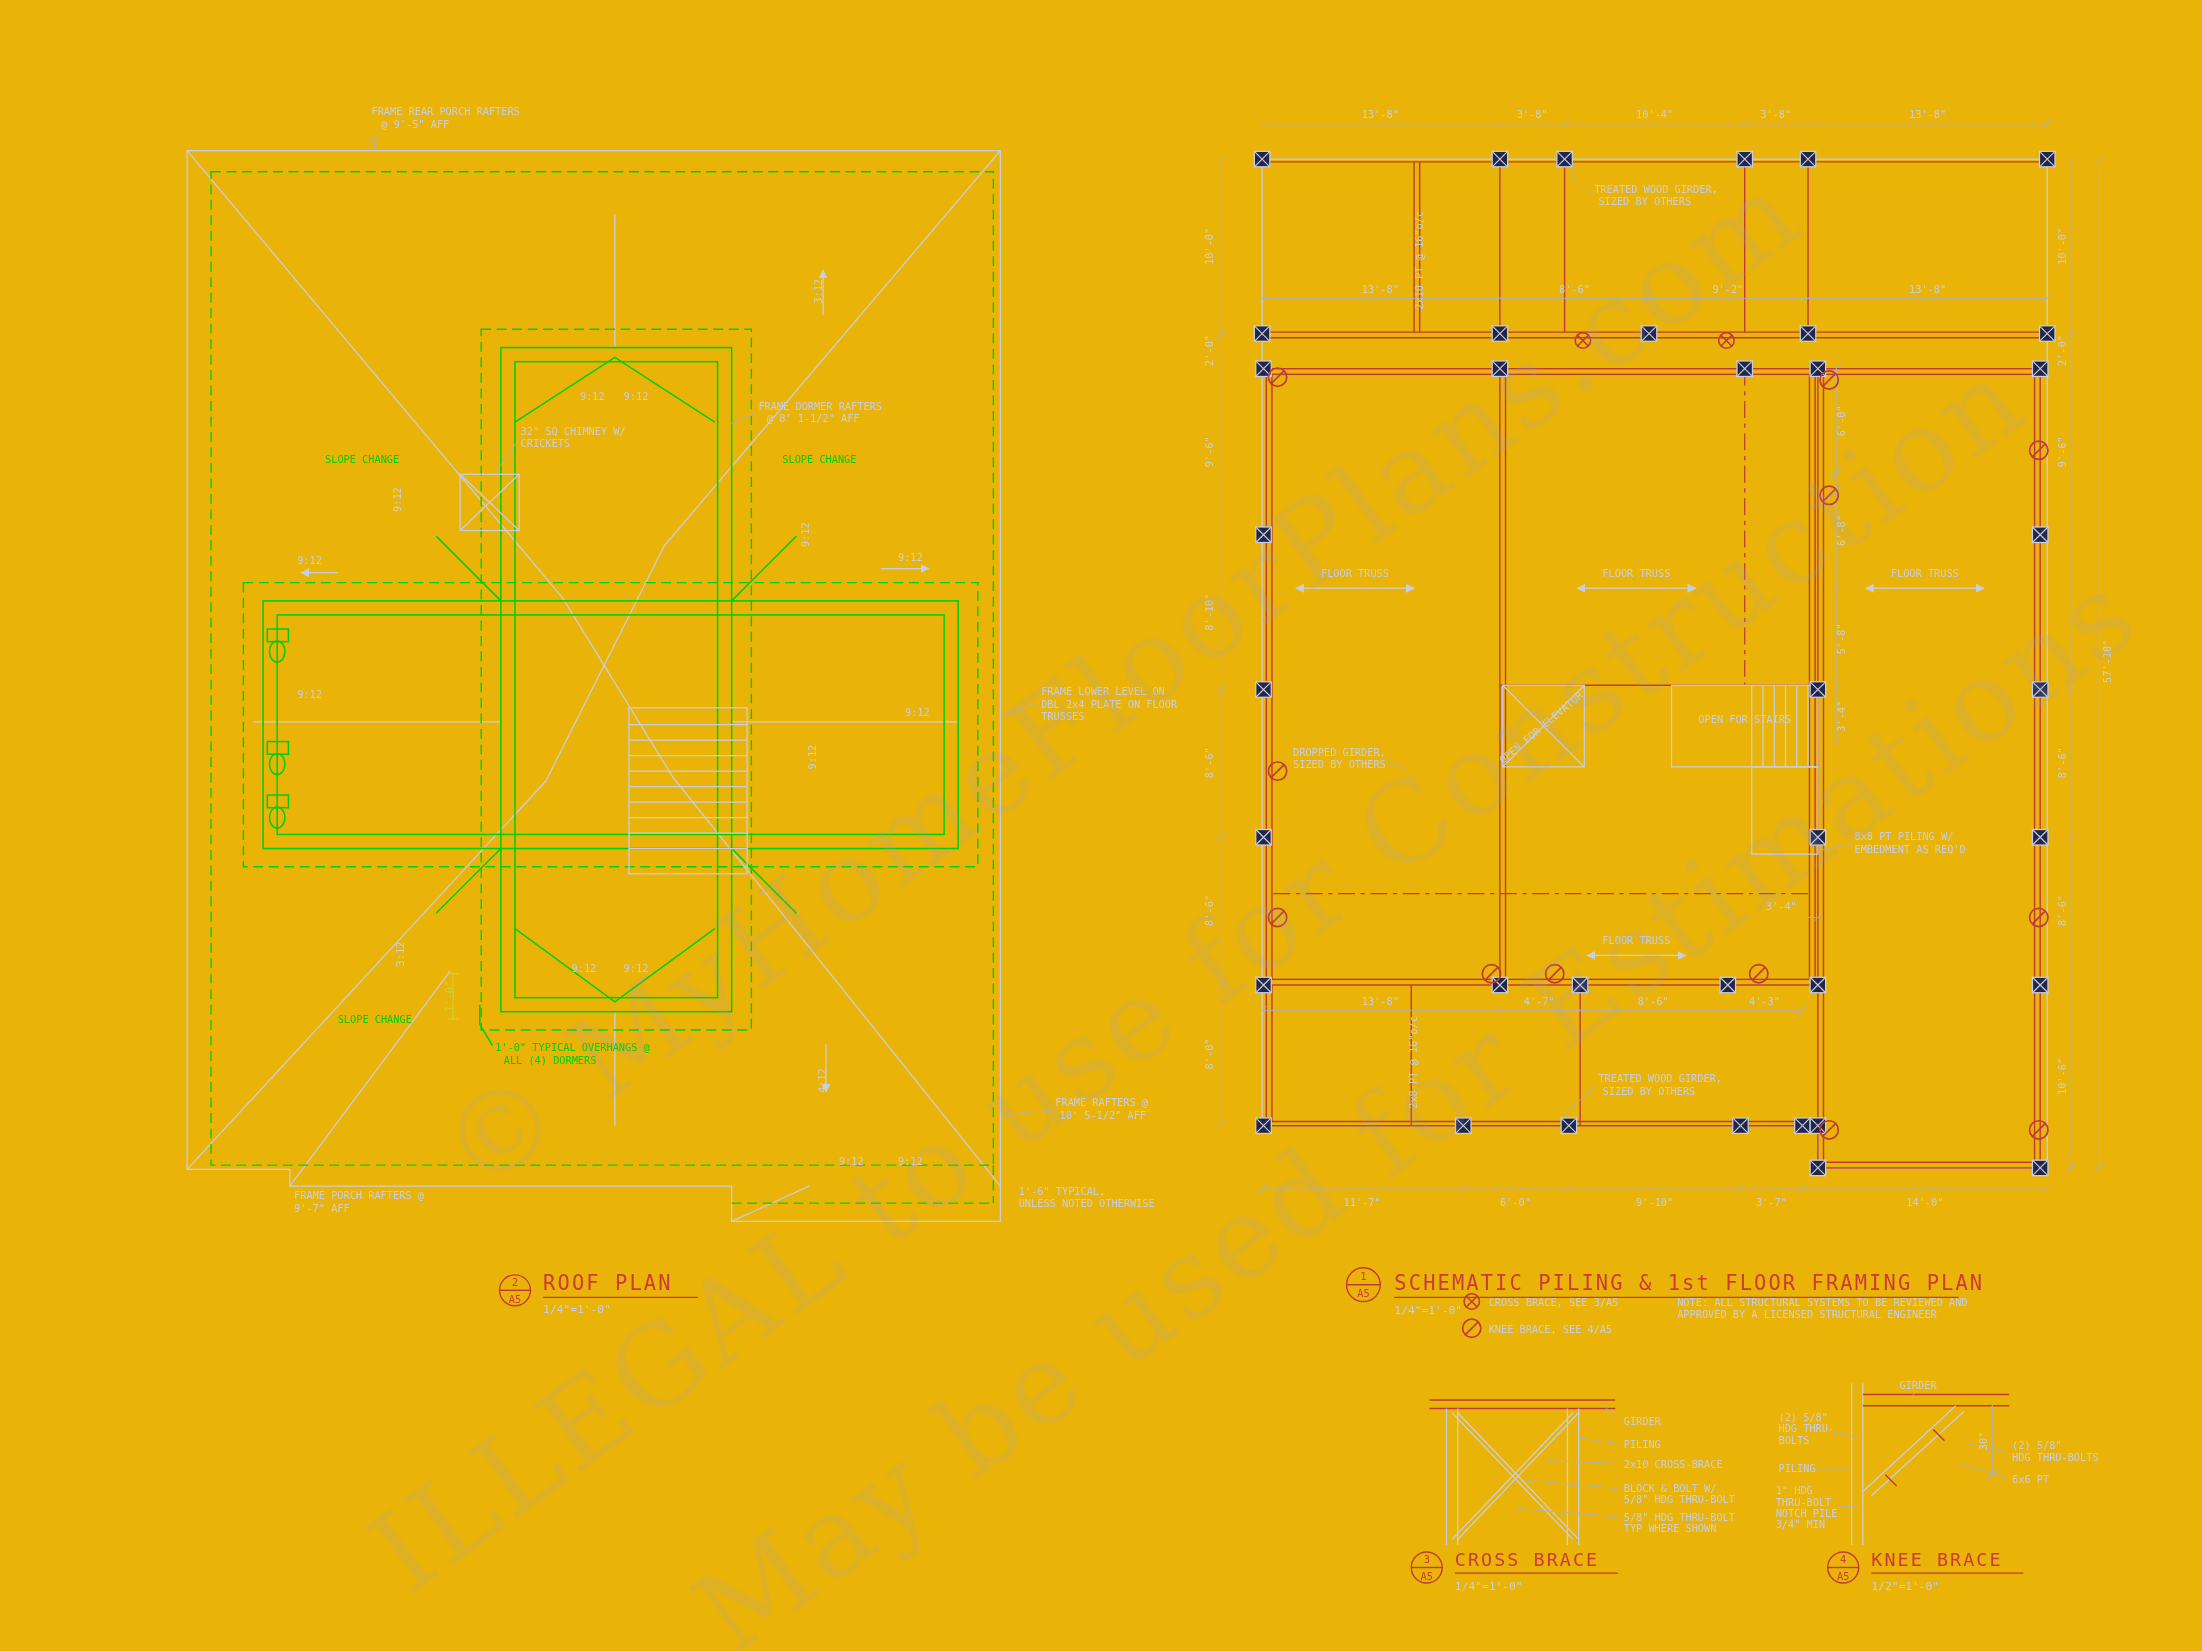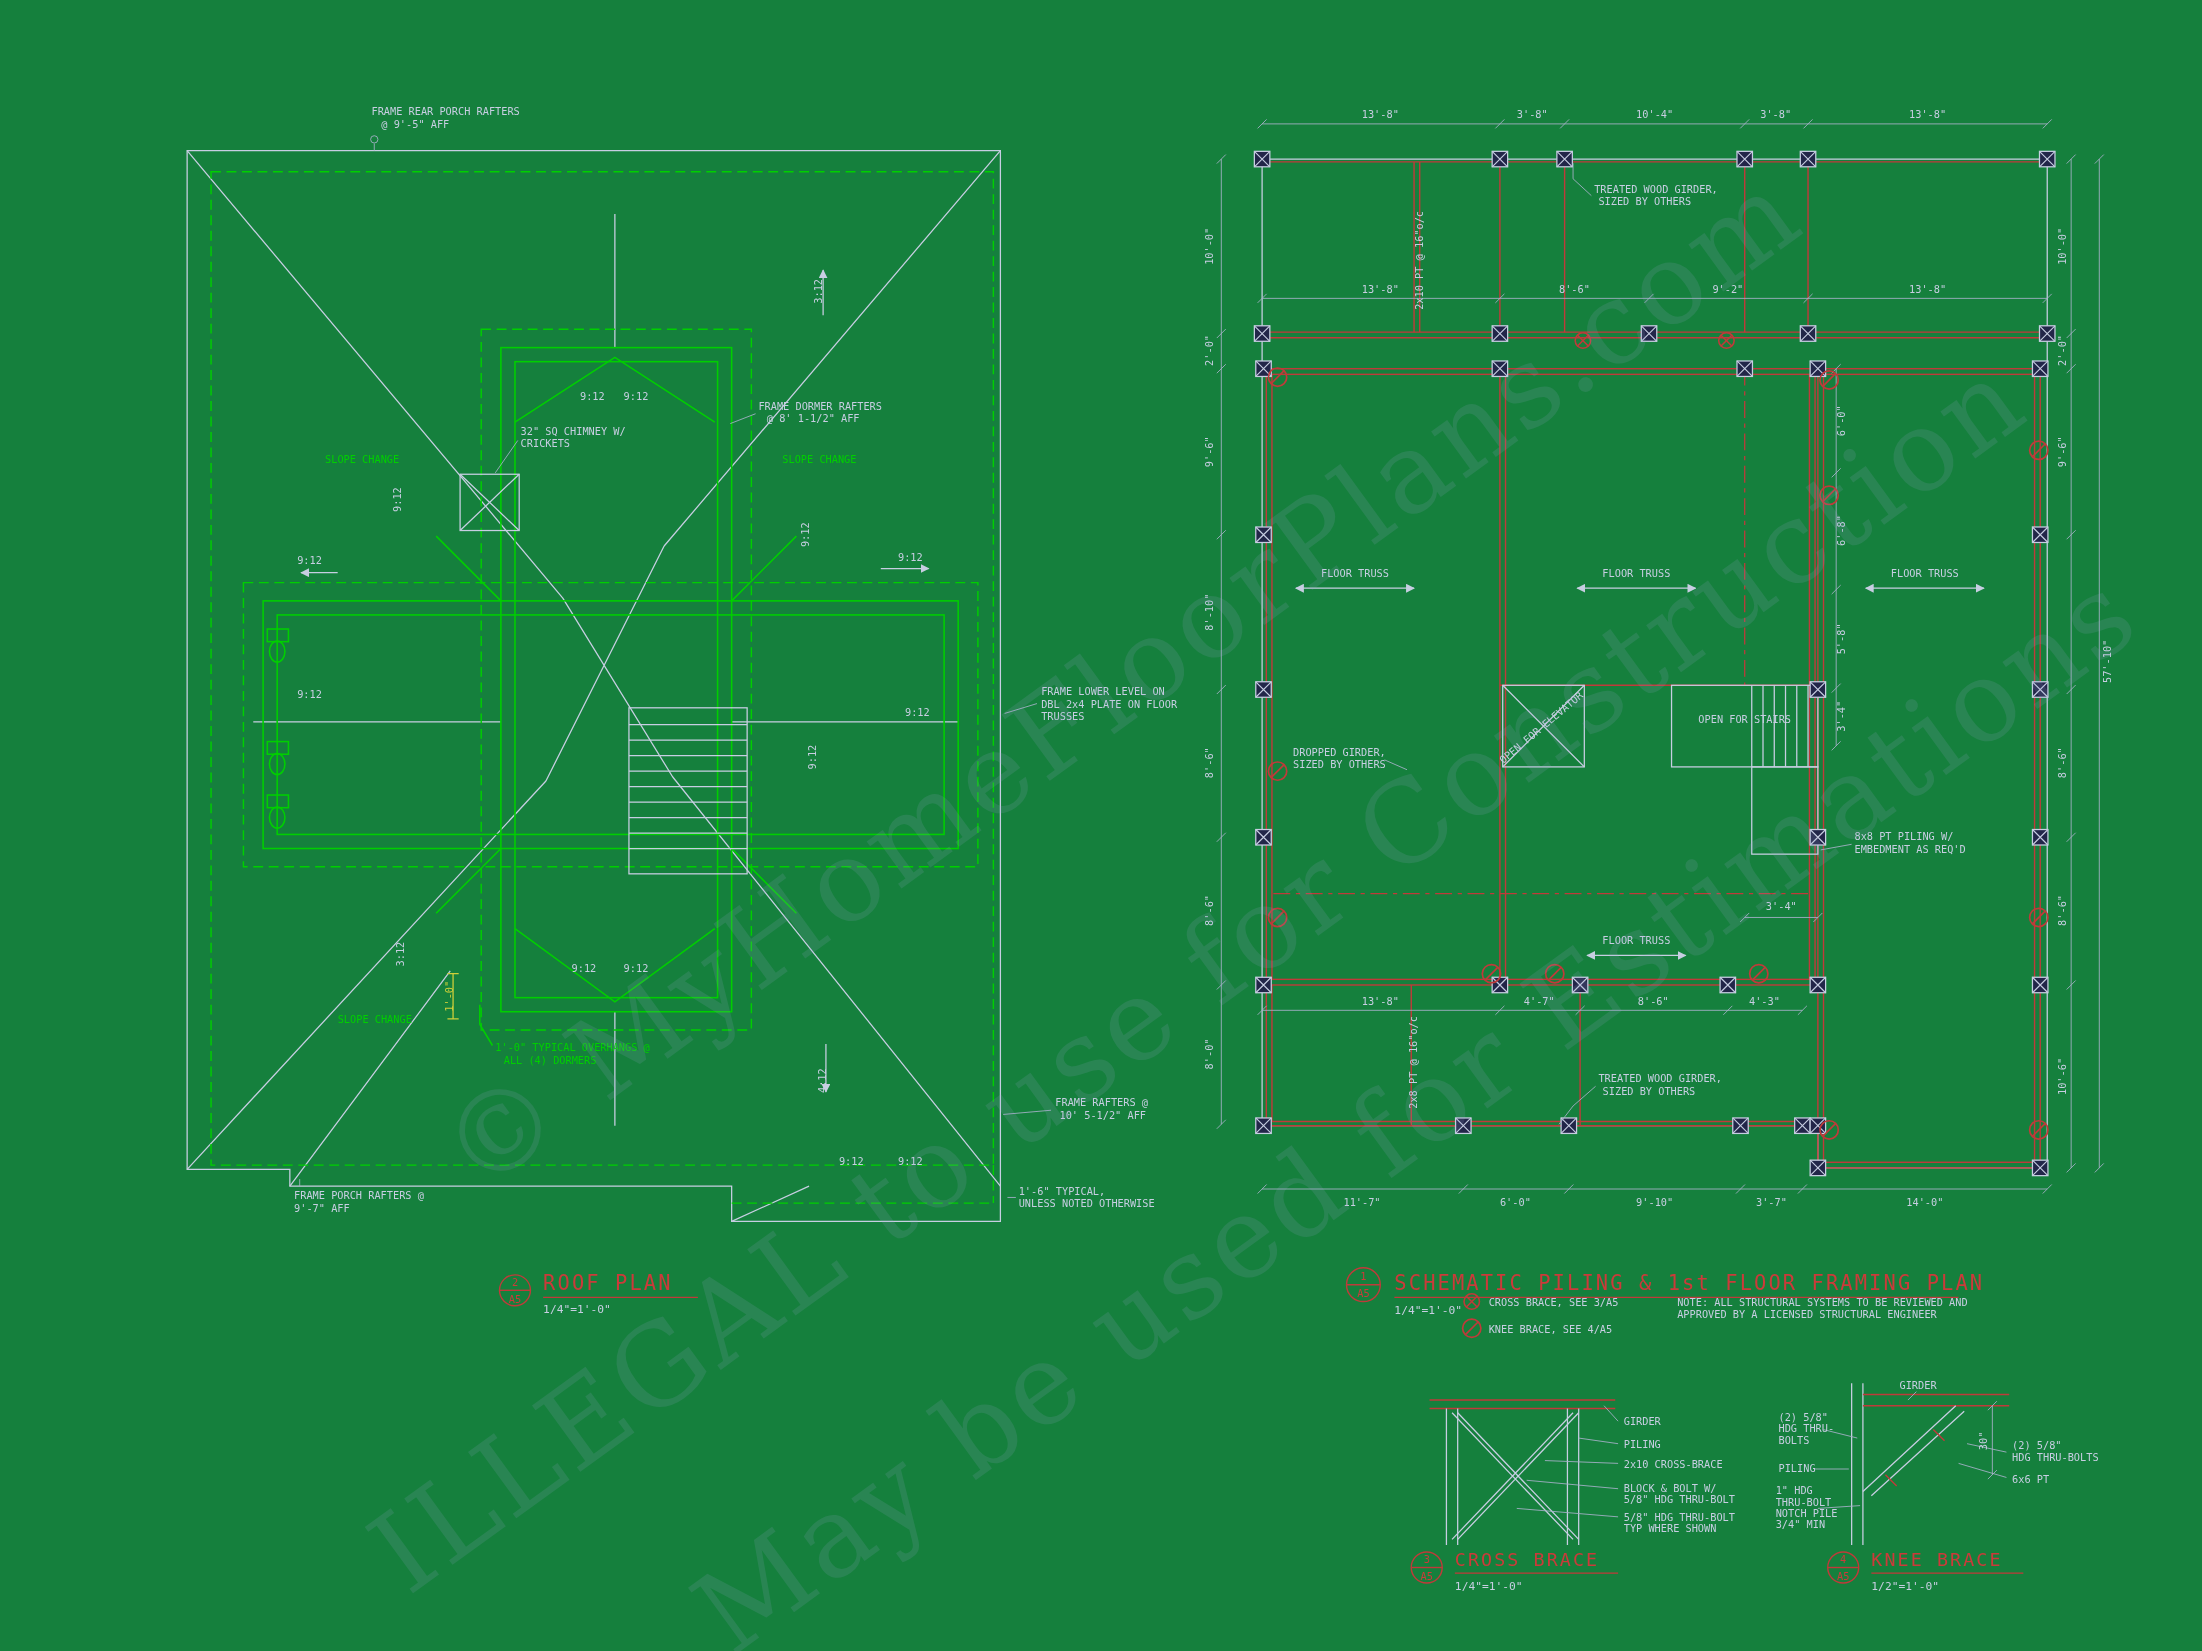--- a/index.html
+++ b/index.html
@@ -1,16 +1,16 @@
 <!DOCTYPE html>
 <html><head>
 <meta charset="utf-8">
 <style>
   html,body{margin:0;padding:0;background:#222649;}
-  .page{width:2202px;height:1652px;background:#15803d;overflow:hidden;}
+  .page{width:2202px;height:1652px;background:#eab308;overflow:hidden;}
   svg{display:block;}
   text{font-family:"DejaVu Sans Mono","Liberation Mono",monospace;fill:#c7cee2;}
   .t8{font-size:8px;}
   .t7{font-size:7.3px;}
   .mid{text-anchor:middle;}
   .gt{fill:#00cf00;}
   .yt{fill:#cfcf3a;}
   .rt{fill:#cc3a3a;}
   .ttl{font-size:14.5px;fill:#cc3a3a;letter-spacing:1.5px;}
   .ttl2{font-size:13px;fill:#cc3a3a;letter-spacing:1.5px;}

